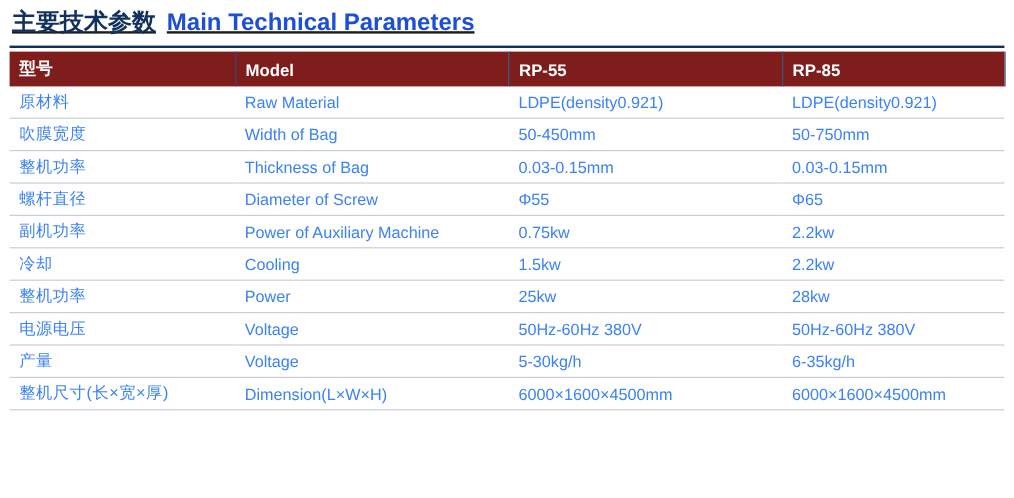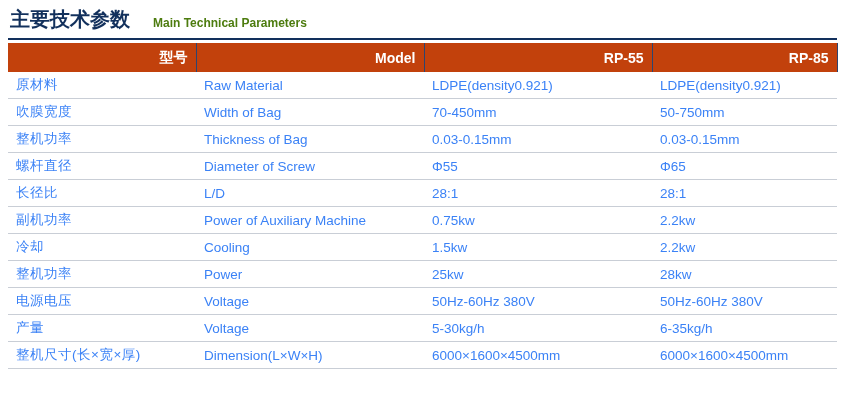--- a/index.html
+++ b/index.html
@@ -16,57 +16,58 @@
   }
   .page {
     width: 845px;
     height: 415px;
     box-sizing: border-box;
     position: relative;
   }
   .title-row {
     padding: 8px 10px 6px 10px;
     display: flex;
-    align-items: flex-end;
-    gap: 23px;
+    align-items: center;
+    gap: 9px;
+    text-decoration: underline;
   }
   .title-cn {
     font-size: 20px;
     font-weight: bold;
     color: #12305c;
     letter-spacing: 0px;
     line-height: 1.1;
   }
   .title-en {
-    font-size: 12px;
+    font-size: 20px;
     font-weight: bold;
-    color: #4d7c0f;
+    color: #1d4ed8;
     line-height: 1.1;
   }
   .title-rule {
     height: 2px;
     background: #12305c;
     margin: 2px 8px 0 8px;
   }
   table.spec {
     border-collapse: collapse;
     width: 829px;
     margin: 3px 8px 0 8px;
     table-layout: fixed;
   }
   table.spec col.c0 { width: 188px; }
   table.spec col.c1 { width: 228px; }
   table.spec col.c2 { width: 228px; }
   table.spec col.c3 { width: 185px; }
   table.spec thead th {
-    background: #c2410c;
+    background: #7f1d1d;
     color: #ffffff;
     font-size: 14px;
     font-weight: bold;
-    text-align: right;
+    text-align: left;
     padding: 5px 8px 5px 8px;
     height: 19px;
     border-right: 1px solid #2d4470;
     white-space: nowrap;
   }
   table.spec tbody td {
     font-size: 13.5px;
     color: #3b82f6;
     padding: 4px 8px 4px 8px;
     border-bottom: 1px solid #c9ced6;
@@ -111,40 +112,34 @@
     <tbody>
       <tr>
         <td class="cn">原材料</td>
         <td>Raw Material</td>
         <td>LDPE(density0.921)</td>
         <td>LDPE(density0.921)</td>
       </tr>
       <tr>
         <td class="cn">吹膜宽度</td>
         <td>Width of Bag</td>
-        <td>70-450mm</td>
+        <td>50-450mm</td>
         <td>50-750mm</td>
       </tr>
       <tr>
         <td class="cn">整机功率</td>
         <td>Thickness of Bag</td>
         <td>0.03-0.15mm</td>
         <td>0.03-0.15mm</td>
       </tr>
       <tr>
         <td class="cn">螺杆直径</td>
         <td>Diameter of Screw</td>
         <td>Φ55</td>
         <td>Φ65</td>
-      </tr>
-      <tr>
-        <td class="cn">长径比</td>
-        <td>L/D</td>
-        <td>28:1</td>
-        <td>28:1</td>
       </tr>
       <tr>
         <td class="cn">副机功率</td>
         <td>Power of Auxiliary Machine</td>
         <td>0.75kw</td>
         <td>2.2kw</td>
       </tr>
       <tr>
         <td class="cn">冷却</td>
         <td>Cooling</td>

